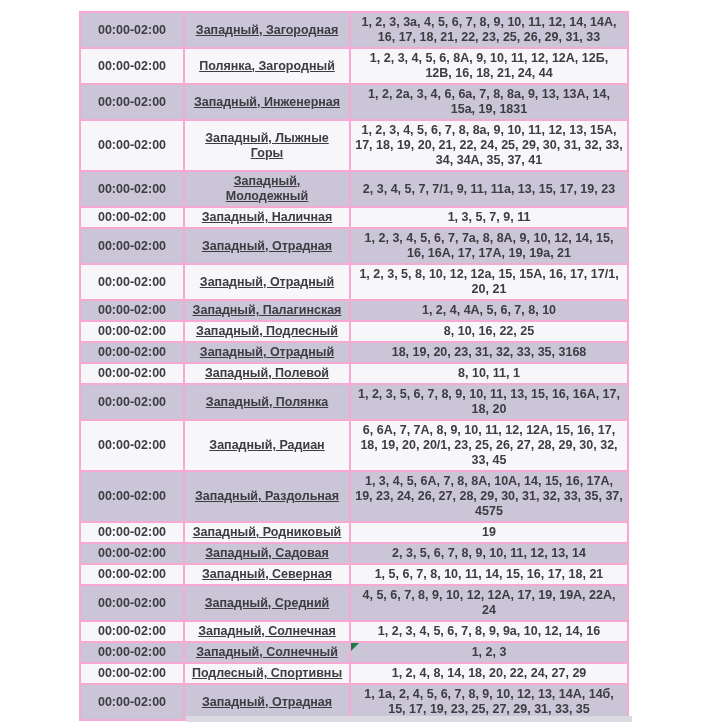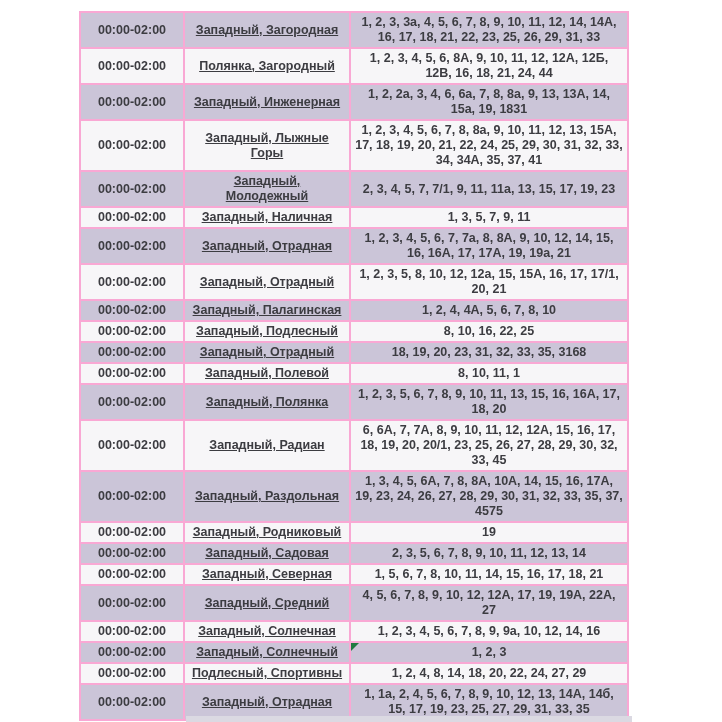--- a/index.html
+++ b/index.html
@@ -144,21 +144,21 @@
     <td class="nums">2, 3, 5, 6, 7, 8, 9, 10, 11, 12, 13, 14</td>
   </tr>
       <tr class="plain">
     <td class="time">00:00-02:00</td>
     <td class="street">Западный, Северная</td>
     <td class="nums">1, 5, 6, 7, 8, 10, 11, 14, 15, 16, 17, 18, 21</td>
   </tr>
       <tr class="purple">
     <td class="time">00:00-02:00</td>
     <td class="street">Западный, Средний</td>
-    <td class="nums">4, 5, 6, 7, 8, 9, 10, 12, 12А, 17, 19, 19А, 22А, 27</td>
+    <td class="nums">4, 5, 6, 7, 8, 9, 10, 12, 12А, 17, 19, 19А, 22А, 24</td>
   </tr>
       <tr class="plain">
     <td class="time">00:00-02:00</td>
     <td class="street">Западный, Солнечная</td>
     <td class="nums">1, 2, 3, 4, 5, 6, 7, 8, 9, 9а, 10, 12, 14, 16</td>
   </tr>
       <tr class="purple">
     <td class="time">00:00-02:00</td>
     <td class="street">Западный, Солнечный</td>
     <td class="nums">1, 2, 3<span class="corner-marker"></span></td>

